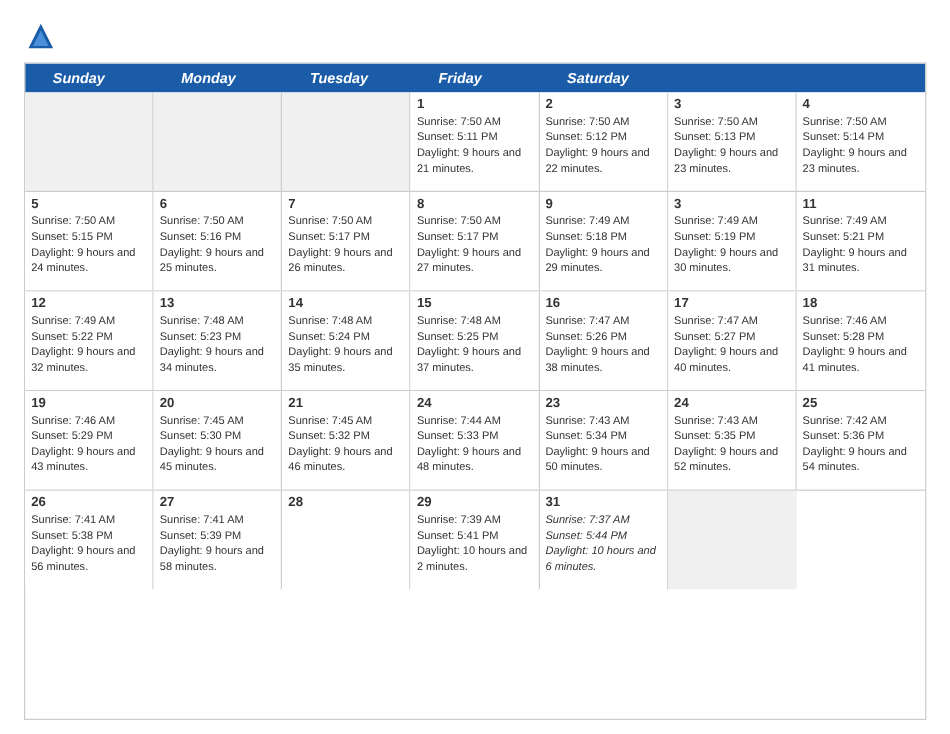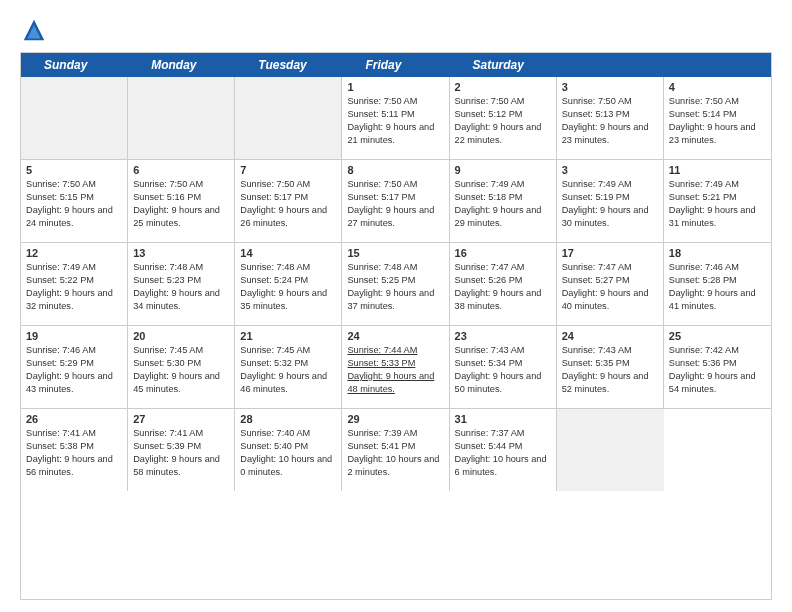--- a/index.html
+++ b/index.html
@@ -276,21 +276,21 @@
 Daylight: 9 hours and 45 minutes.</div>
           </div>
           <div class="cal-cell">
             <div class="day-num">21</div>
             <div class="cell-text" style="white-space: pre-line;">Sunrise: 7:45 AM
 Sunset: 5:32 PM
 Daylight: 9 hours and 46 minutes.</div>
           </div>
           <div class="cal-cell">
             <div class="day-num">24</div>
-            <div class="cell-text" style="white-space: pre-line; text-decoration: underline;">Sunrise: 7:44 AM
+            <div class="cell-text" style="white-space: pre-line;">Sunrise: 7:44 AM
 Sunset: 5:33 PM
 Daylight: 9 hours and 48 minutes.</div>
           </div>
           <div class="cal-cell">
             <div class="day-num">23</div>
             <div class="cell-text" style="white-space: pre-line;">Sunrise: 7:43 AM
 Sunset: 5:34 PM
 Daylight: 9 hours and 50 minutes.</div>
           </div>
           <div class="cal-cell">
@@ -314,33 +314,30 @@
 Daylight: 9 hours and 56 minutes.</div>
           </div>
           <div class="cal-cell">
             <div class="day-num">27</div>
             <div class="cell-text" style="white-space: pre-line;">Sunrise: 7:41 AM
 Sunset: 5:39 PM
 Daylight: 9 hours and 58 minutes.</div>
           </div>
           <div class="cal-cell">
             <div class="day-num">28</div>
-            <div class="cell-text" style="white-space: pre-line;">Sunrise: 7:40 AM
-Sunset: 5:40 PM
-Daylight: 10 hours and 0 minutes.</div>
           </div>
           <div class="cal-cell">
             <div class="day-num">29</div>
             <div class="cell-text" style="white-space: pre-line;">Sunrise: 7:39 AM
 Sunset: 5:41 PM
 Daylight: 10 hours and 2 minutes.</div>
           </div>
           <div class="cal-cell">
             <div class="day-num">31</div>
-            <div class="cell-text" style="white-space: pre-line;">Sunrise: 7:37 AM
+            <div class="cell-text" style="white-space: pre-line; font-style: italic;">Sunrise: 7:37 AM
 Sunset: 5:44 PM
 Daylight: 10 hours and 6 minutes.</div>
           </div>
           <div class="cal-cell shaded"></div>
         </div>
       </div>
   </div>
 </div>
 
 </body></html>

